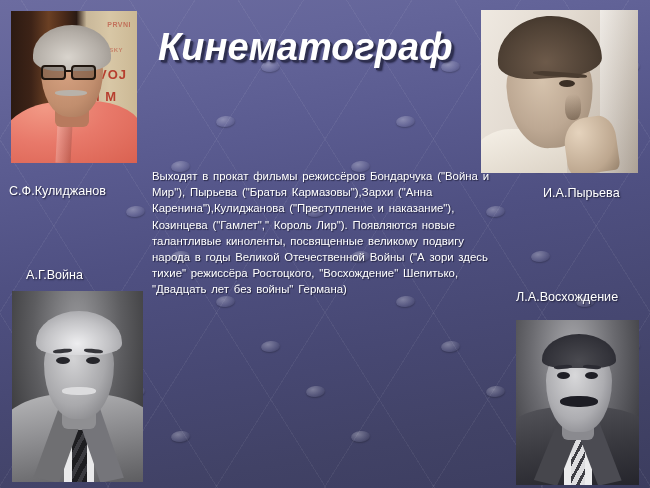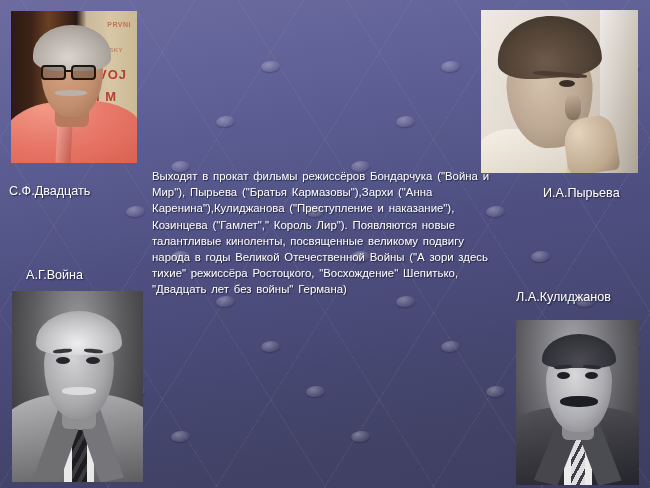--- a/index.html
+++ b/index.html
@@ -374,21 +374,21 @@
     <div id="ph-b-neck"></div>
     <div id="ph-b-face"></div>
     <div id="ph-b-hair"></div>
     <div id="ph-b-mous"></div>
     <div id="ph-b-glasses">
       <span></span>
         <span></span>
         <em></em>
     </div>
   </div>
-  <div class="caption" id="cap-bondarchuk">С.Ф.Двадцать</div>
+  <div class="caption" id="cap-bondarchuk">С.Ф.Кулиджанов</div>
 
   <div class="photo" id="photo-pyryev">
     <div id="ph-p-bg"></div>
     <div id="ph-p-wall"></div>
     <div id="ph-p-shirt"></div>
     <div id="ph-p-face"></div>
     <div id="ph-p-hair"></div>
     <div id="ph-p-brow"></div>
     <div id="ph-p-eye"></div>
     <div id="ph-p-nose"></div>
@@ -423,17 +423,18 @@
     <div id="ph-k-lapelR"></div>
     <div id="ph-k-neck"></div>
     <div id="ph-k-face"></div>
     <div id="ph-k-hair"></div>
     <div class="ph-k-brow" id="ph-k-browL"></div>
     <div class="ph-k-brow" id="ph-k-browR"></div>
     <div class="ph-k-eye" id="ph-k-eyeL"></div>
     <div class="ph-k-eye" id="ph-k-eyeR"></div>
     <div id="ph-k-mous"></div>
   </div>
-  <div class="caption" id="cap-kulidzhanov">Л.А.Кулиджанов</div>
-
+  <div class="caption" id="cap-kulidzhanov">Л.А.Восхождение</div>
+
+  <div id="title">Кинематограф</div>
   <div id="body-text">Выходят  в прокат фильмы  режиссёров Бондарчука ("Война и Мир"),  Пырьева ("Братья Кармазовы"),Зархи  ("Анна  Каренина"),Кулиджанова ("Преступление  и наказание"),  Козинцева ("Гамлет"," Король  Лир").  Появляются  новые талантливые киноленты,  посвященные великому подвигу народа в годы Великой  Отечественной Войны ("А зори здесь тихие" режиссёра Ростоцкого, "Восхождение" Шепитько,  "Двадцать лет без войны" Германа)</div>
 
 </div>
 
 </body></html>

